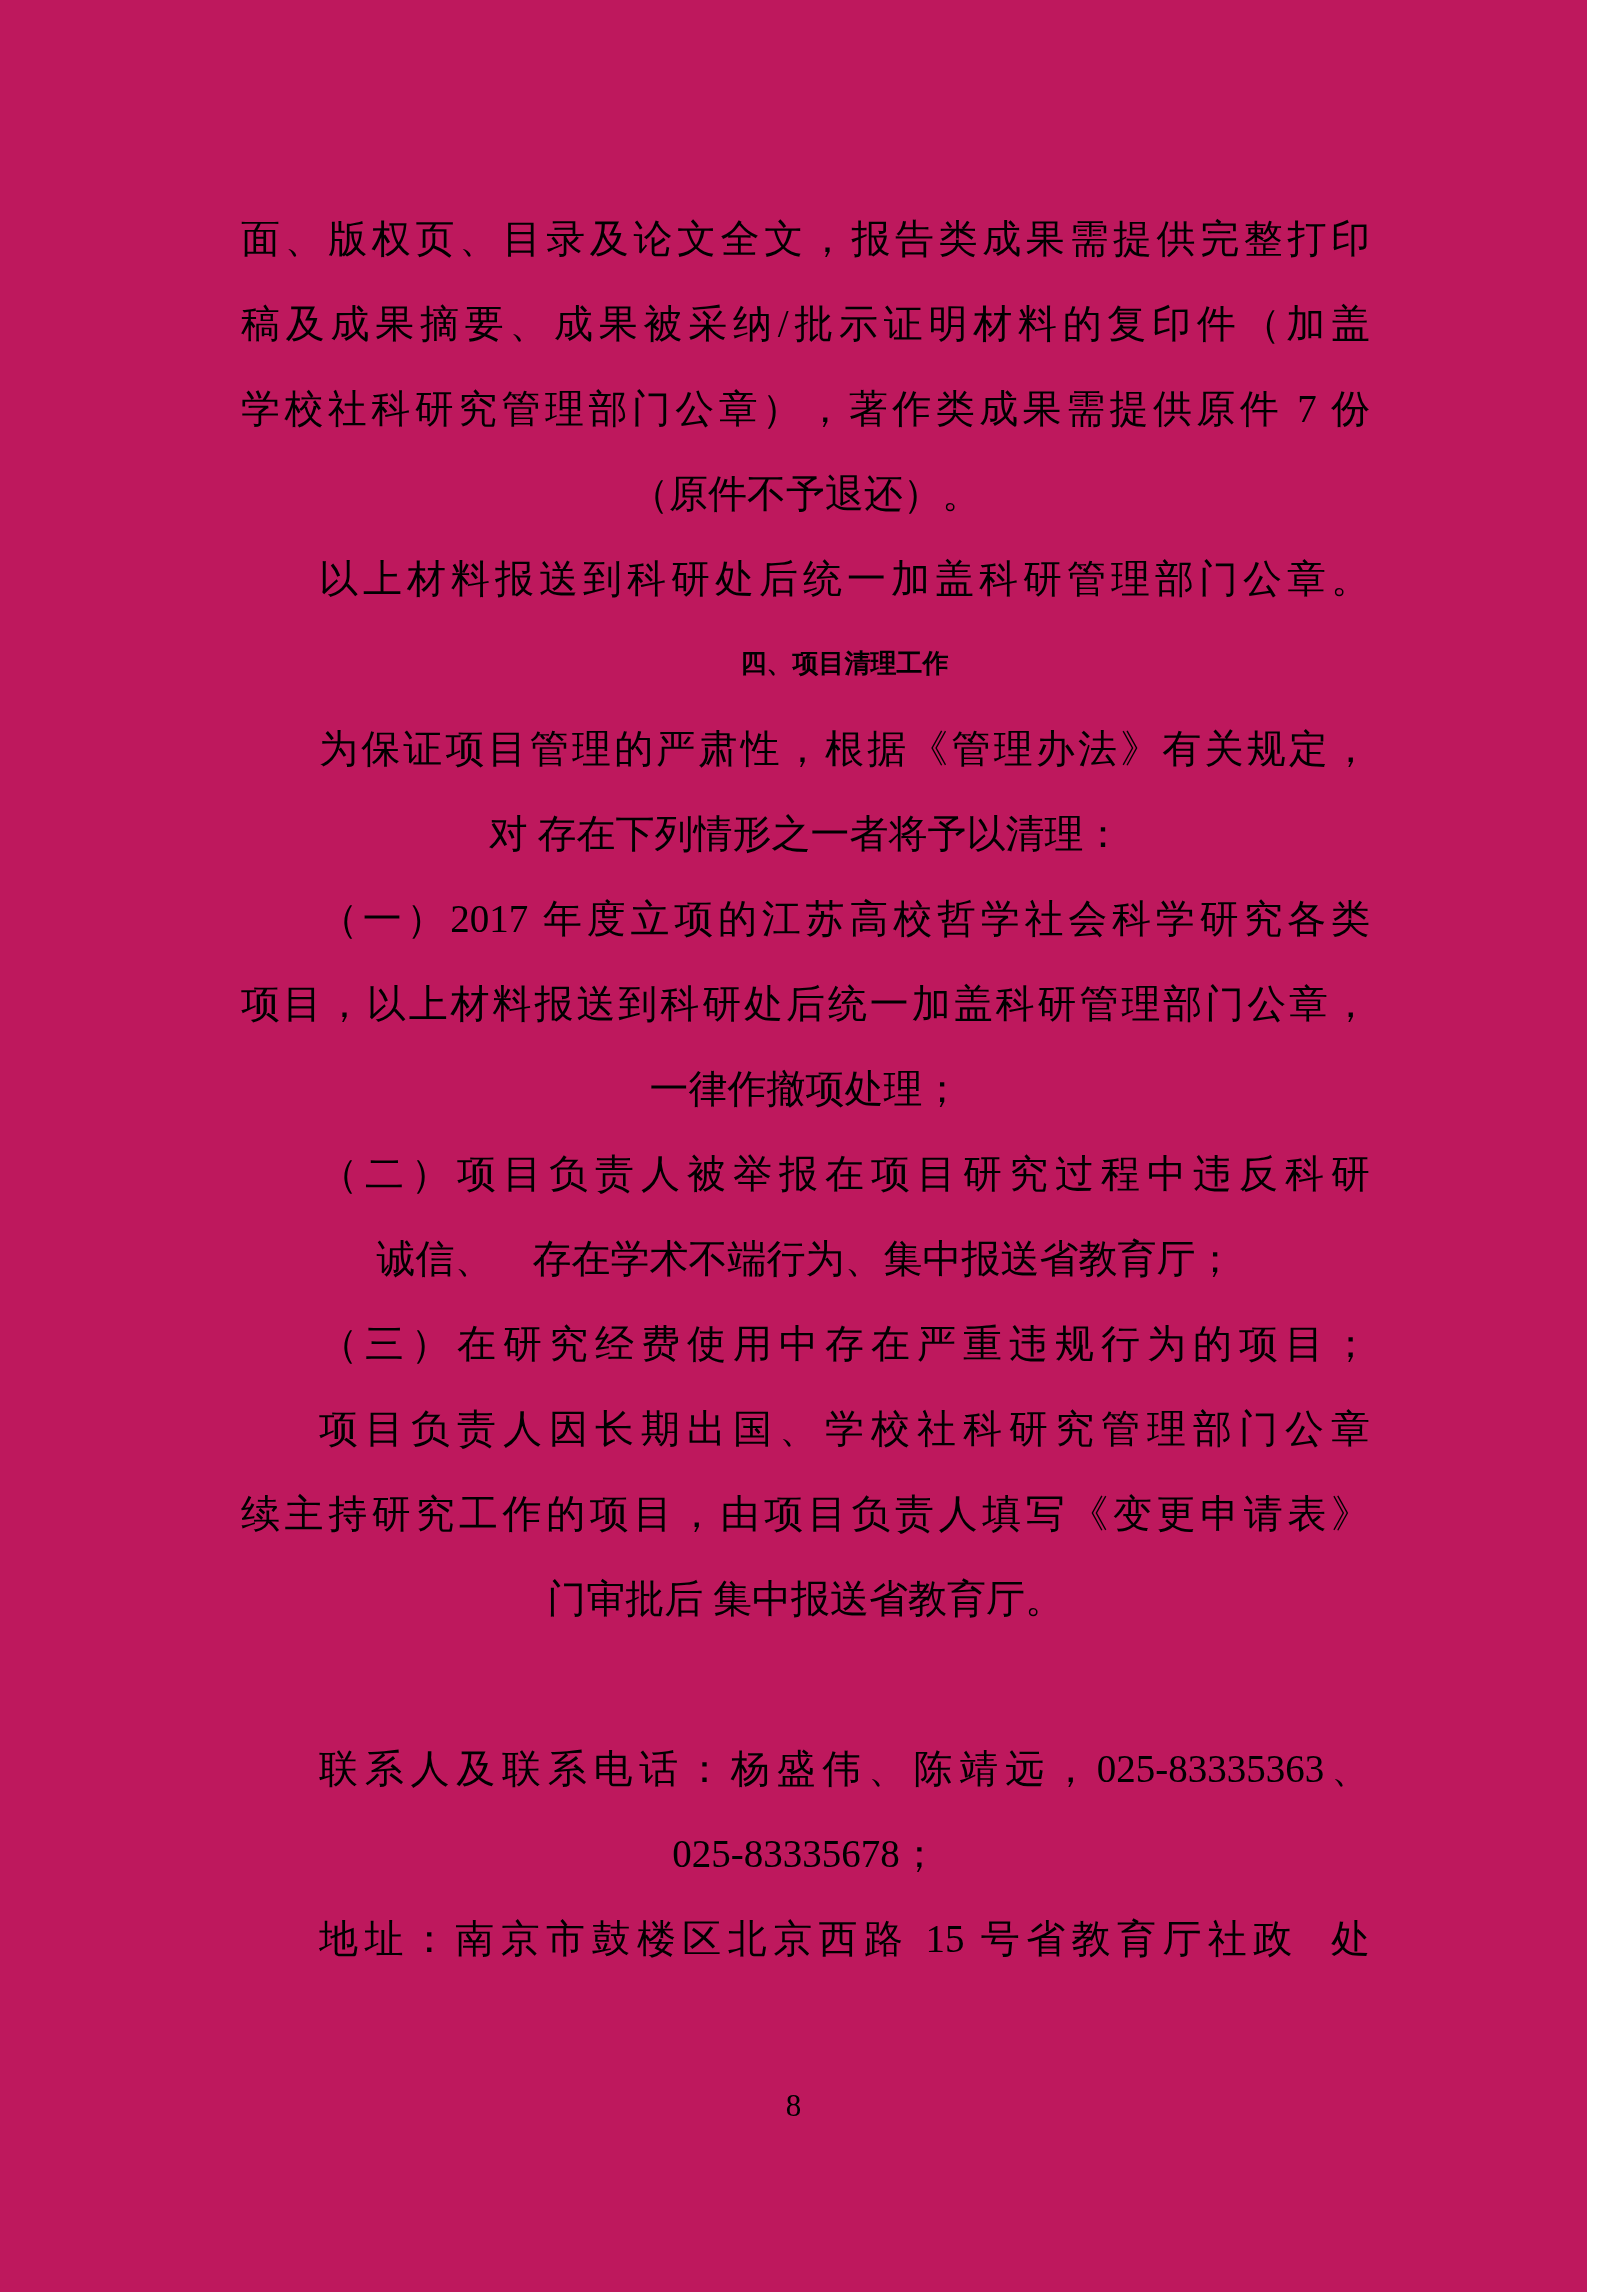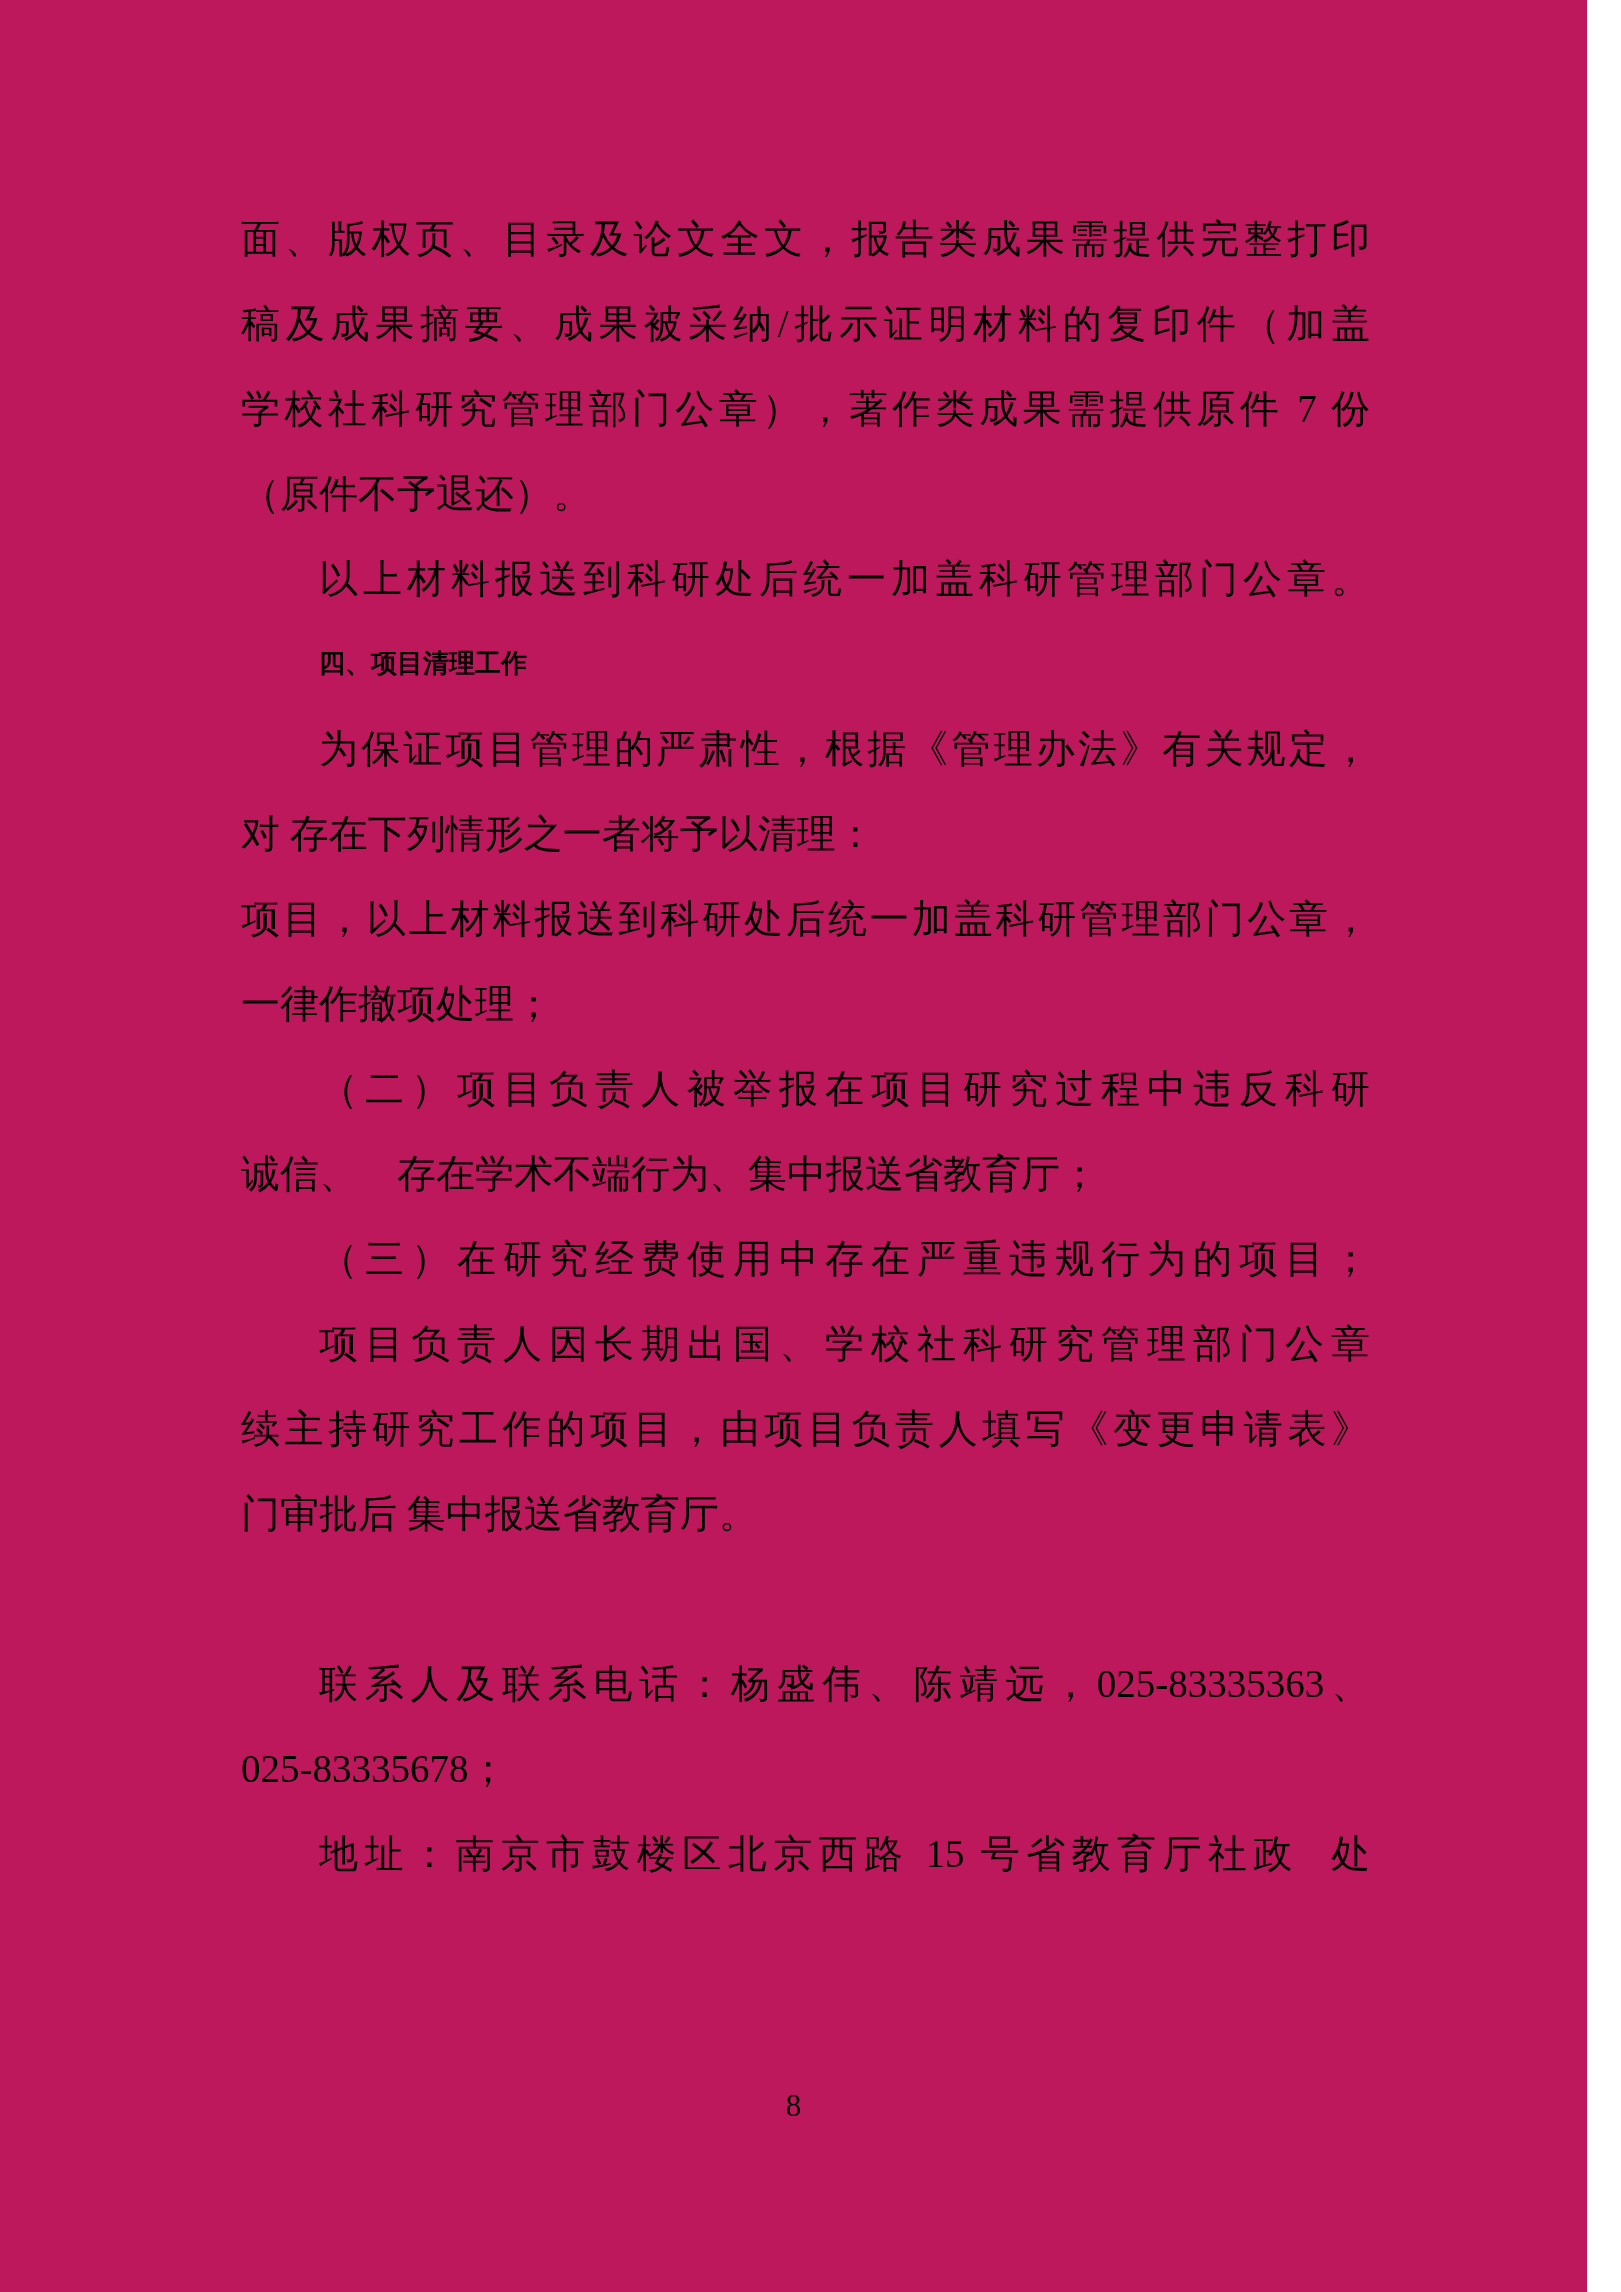--- a/index.html
+++ b/index.html
@@ -20,21 +20,21 @@
     left: 241px;
     top: 196px;
     width: 1129px;
   }
   .line {
     height: 85px;
     line-height: 85px;
     font-size: 39px;
     font-family: "Liberation Serif", "DejaVu Serif", serif;
     color: #000000;
-    text-align: left;
+    text-align: center;
     white-space: pre-wrap;
   }
   .j {
     text-align: justify;
     text-align-last: justify;
   }
   .ind {
     text-indent: 78px;
   }
   .bold {
@@ -62,20 +62,21 @@
 <div class="page">
   <div class="content">
     <div class="line j">面、版权页、目录及论文全文，报告类成果需提供完整打印</div>
     <div class="line j">稿及成果摘要、成果被采纳/批示证明材料的复印件（加盖</div>
     <div class="line j">学校社科研究管理部门公章），著作类成果需提供原件 7 份</div>
     <div class="line">（原件不予退还）。</div>
     <div class="line ind j">以上材料报送到科研处后统一加盖科研管理部门公章。</div>
     <div class="line ind bold">四、项目清理工作</div>
     <div class="line ind j">为保证项目管理的严肃性，根据《管理办法》有关规定，</div>
     <div class="line">对 存在下列情形之一者将予以清理：</div>
+    <div class="line ind j">（一）2017 年度立项的江苏高校哲学社会科学研究各类</div>
     <div class="line j">项目，以上材料报送到科研处后统一加盖科研管理部门公章，</div>
     <div class="line">一律作撤项处理；</div>
     <div class="line ind j">（二）项目负责人被举报在项目研究过程中违反科研</div>
     <div class="line">诚信、　存在学术不端行为、集中报送省教育厅；</div>
     <div class="line ind j">（三）在研究经费使用中存在严重违规行为的项目；</div>
     <div class="line ind j">项目负责人因长期出国、学校社科研究管理部门公章</div>
     <div class="line j">续主持研究工作的项目，由项目负责人填写《变更申请表》</div>
     <div class="line">门审批后 集中报送省教育厅。</div>
     <div class="line blank"></div>
     <div class="line ind j">联系人及联系电话：杨盛伟、陈靖远，025-83335363、</div>

